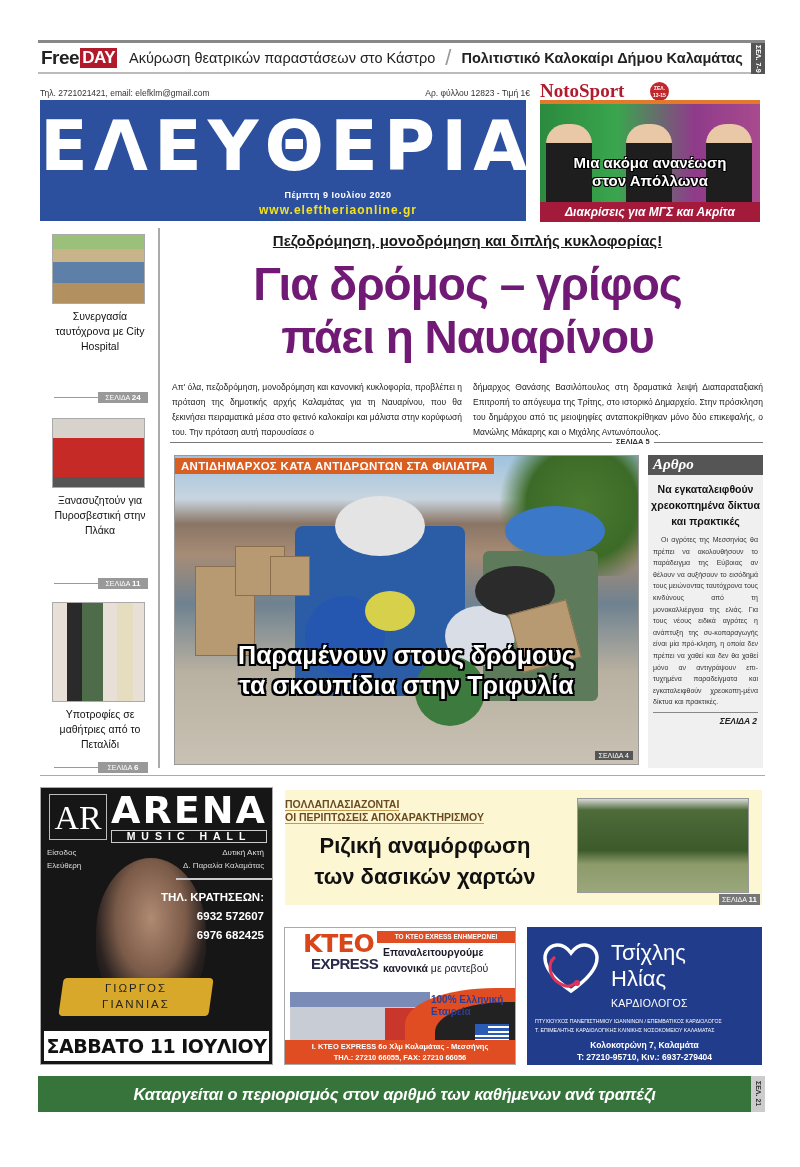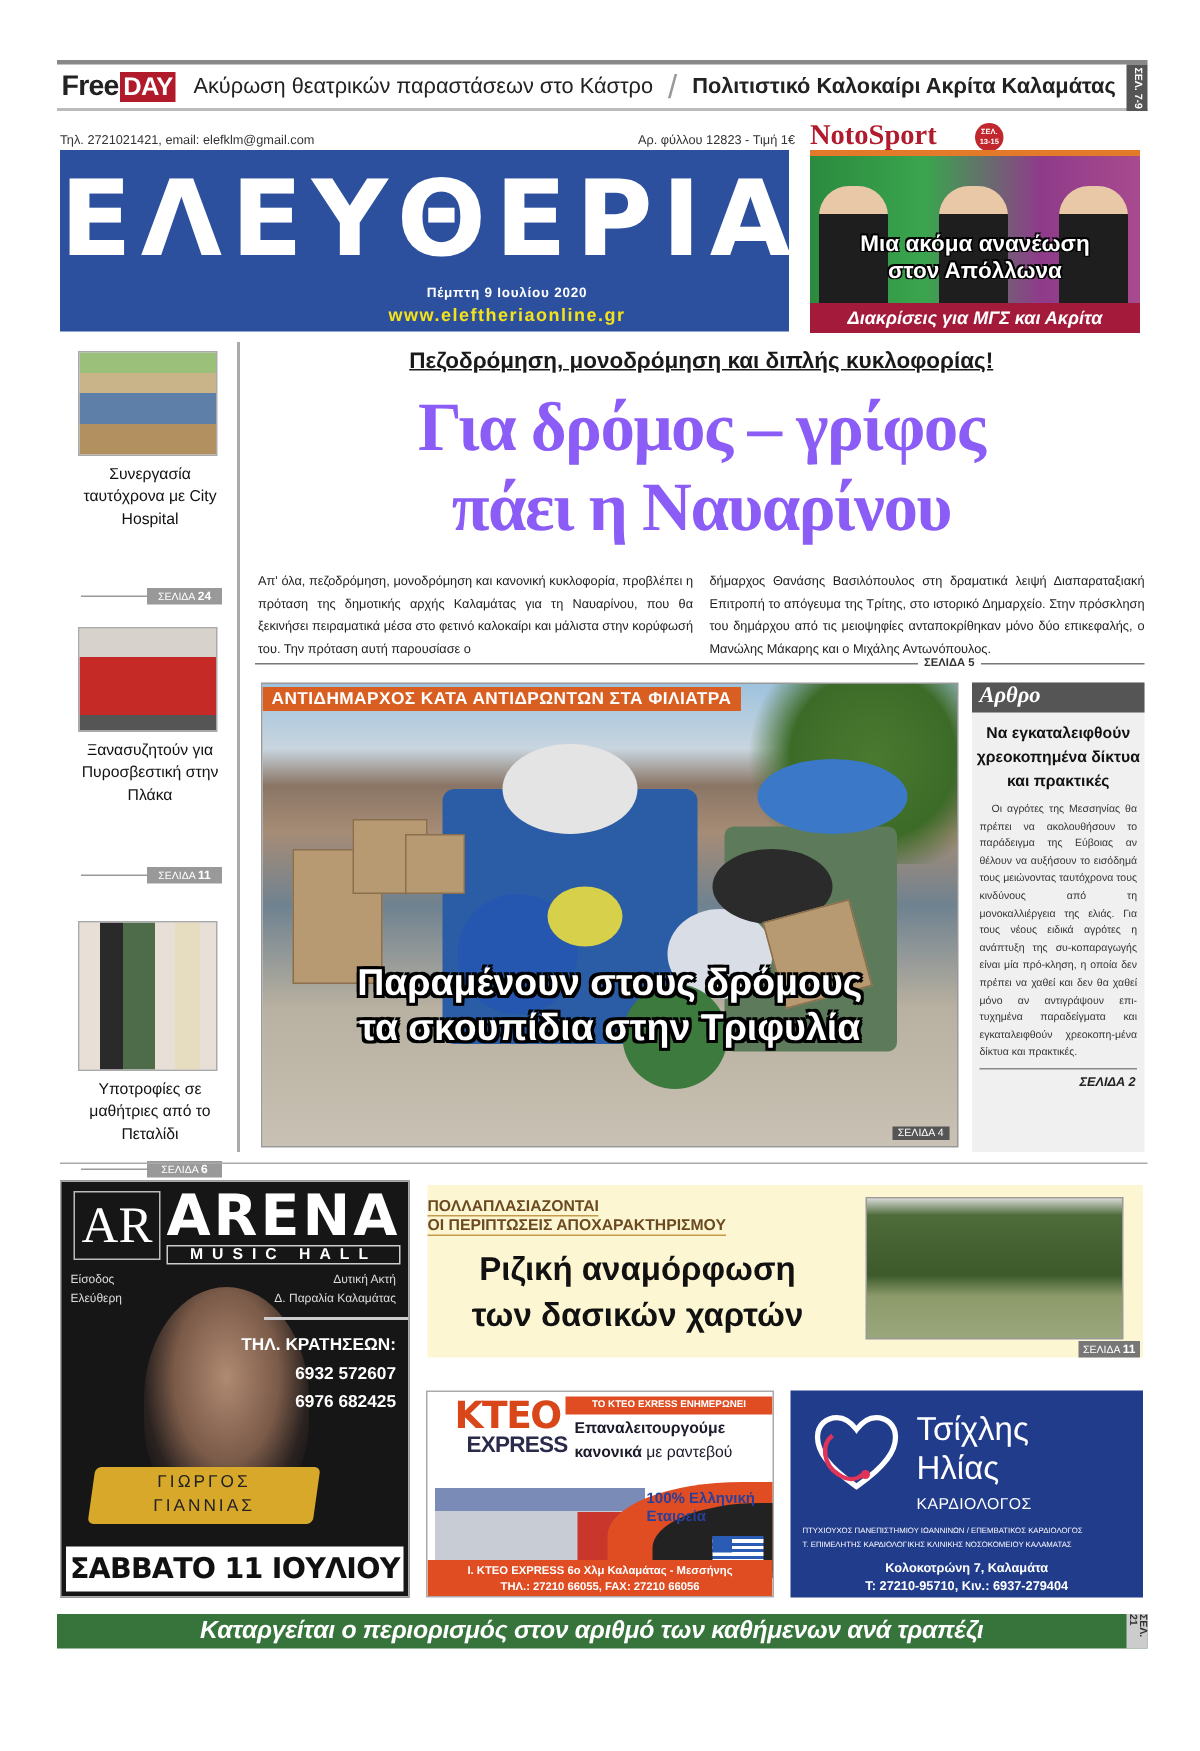--- a/index.html
+++ b/index.html
@@ -39,21 +39,21 @@
   .leftcol { left: 40px; top: 228px; width: 120px; height: 540px; border-right: 2px solid #aaa; }
   .side-item { position: absolute; left: 12px; width: 96px; }
   .side-item .img { width: 93px; height: 70px; border: 1px solid #aaa; }
   .side-item .title { text-align: center; font-size: 10.5px; line-height: 15px; margin-top: 5px; color: #111; }
   .side-item .page { position: absolute; right: 0; width: 50px; height: 11px; background: #999; color: #fff; font-size: 7px; text-align: center; line-height: 11px; }
   .side-item .page b { font-size: 8px; }
   .side-item .line { position: absolute; left: 2px; width: 50px; height: 1px; background: #999; }
 
   
   .kicker { left: 170px; top: 232px; width: 595px; text-align: center; font-weight: bold; font-size: 15px; color: #1a1a1a; text-decoration: underline; }
-  .headline { left: 170px; top: 258px; width: 595px; text-align: center; font-family: Liberation Serif, serif; font-weight: bold; font-size: 46px; line-height: 53px; color: #8b5cf6; letter-spacing: -1px; }
+  .headline { left: 170px; top: 258px; width: 595px; text-align: center; font-family: Liberation Sans, sans-serif; font-weight: bold; font-size: 46px; line-height: 53px; color: #701a75; letter-spacing: -1px; }
   .body-col { top: 380px; width: 290px; font-size: 8.5px; line-height: 15px; text-align: justify; color: #222; }
   .body-rule { left: 170px; top: 442px; width: 593px; height: 1px; background: #777; }
   .selida5 { left: 612px; top: 437px; background: #fff; padding: 0 4px; font-size: 7.5px; font-weight: bold; color: #333; }
 
   
   .photo-story { left: 174px; top: 455px; width: 465px; height: 310px; background: linear-gradient(180deg, #9fc3de 0%, #c8d5df 14%, #8a7565 22%, #a68c76 32%, #6f8290 48%, #b8b0a0 70%, #c9c2b4 100%); overflow: hidden; border: 1px solid #999; }
   .photo-story .tag { position: absolute; left: 0; top: 2px; background: #d95e21; color: #fff; font-weight: bold; font-size: 11.5px; padding: 2px 6px; letter-spacing: 0.3px; }
   .bin1 { position: absolute; left: 120px; top: 70px; width: 170px; height: 170px; background: #2a5da5; border-radius: 8px; }
   .bin2 { position: absolute; left: 308px; top: 95px; width: 115px; height: 150px; background: #5d7a5a; border-radius: 6px; }
   .bag { position: absolute; border-radius: 50%; }
@@ -115,35 +115,35 @@
   
   .cardio { left: 527px; top: 927px; width: 235px; height: 138px; background: #223c8c; color: #fff; }
   .cardio .heart { position: absolute; left: 14px; top: 14px; width: 60px; height: 56px; }
   .cardio .n1 { position: absolute; left: 84px; top: 14px; font-size: 22px; line-height: 24px; }
   .cardio .n2 { position: absolute; left: 84px; top: 40px; font-size: 22px; line-height: 24px; }
   .cardio .title { position: absolute; left: 84px; top: 70px; font-size: 10.5px; letter-spacing: 0.3px; }
   .cardio .cred { position: absolute; left: 8px; top: 90px; width: 222px; font-size: 5.2px; line-height: 9px; text-align: left; }
   .cardio .addr { position: absolute; left: 0; width: 100%; top: 112px; text-align: center; font-size: 8.5px; font-weight: bold; line-height: 12px; }
 
   
-  .greenbar { left: 38px; top: 1076px; width: 727px; height: 23px; background: #36743b; display: flex; align-items: center; }
+  .greenbar { left: 38px; top: 1076px; width: 727px; height: 36px; background: #36743b; display: flex; align-items: center; }
   .greenbar .txt { flex: 1; text-align: center; color: #fff; font-style: italic; font-weight: bold; font-size: 16.5px; letter-spacing: -0.2px; }
   .greenbar .sel { width: 14px; height: 100%; background: #ccc; color: #333; font-size: 7px; font-weight: bold; writing-mode: vertical-rl; display: flex; align-items: center; justify-content: center; }
 </style>
 </head>
 <body>
 
 <div class="abs topbar">
   <div class="freeday">
     <span class="f1">Free</span>
       <span class="f2">DAY</span>
   </div>
   <span class="t1">Ακύρωση θεατρικών παραστάσεων στο Κάστρο</span>
   <span class="slash">/</span>
-  <span class="t2">Πολιτιστικό Καλοκαίρι Ακρίτα Καλαμάτας</span>
+  <span class="t2">Πολιτιστικό Καλοκαίρι Δήμου Καλαμάτας</span>
   <div class="sel">ΣΕΛ. 7-9</div>
 </div>
 
 <div class="abs meta-left">Τηλ. 2721021421, email: elefklm@gmail.com</div>
 <div class="abs meta-right">Αρ. φύλλου 12823  - Τιμή 1€</div>
 
 <div class="abs masthead">
   <div class="logo">ΕΛΕΥΘΕΡΙΑ</div>
   <div class="date">Πέμπτη 9 Ιουλίου 2020</div>
   <div class="url">www.eleftheriaonline.gr</div>
@@ -171,21 +171,21 @@
     <div class="title">Συνεργασία ταυτόχρονα με City Hospital</div>
     <div class="line" style="top:163px;"></div>
     <div class="page" style="top:158px;"><span>ΣΕΛΙΔΑ</span> <b>24</b></div>
   </div>
   <div class="side-item" style="top:190px; height:170px;">
     <div class="img" style="background: linear-gradient(180deg,#d7d2cc 0 28%,#c62a26 28% 85%,#555 85% 100%);"></div>
     <div class="title">Ξανασυζητούν για Πυροσβεστική στην Πλάκα</div>
     <div class="line" style="top:165px;"></div>
     <div class="page" style="top:160px;"><span>ΣΕΛΙΔΑ</span> <b>11</b></div>
   </div>
-  <div class="side-item" style="top:386px; height:170px;">
+  <div class="side-item" style="top:374px; height:170px;">
     <div class="img" style="height:100px; background: linear-gradient(90deg,#e8e0d6 0 15%,#2a2a2a 15% 32%,#4f6c4a 32% 55%,#e8e0d6 55% 70%,#e6dcc0 70% 88%,#e8e0d6 88%);"></div>
     <div class="title">Υποτροφίες σε μαθήτριες από το Πεταλίδι</div>
     <div class="line" style="top:165px;"></div>
     <div class="page" style="top:160px;"><span>ΣΕΛΙΔΑ</span> <b>6</b></div>
   </div>
 </div>
 
 <div class="abs kicker">Πεζοδρόμηση, μονοδρόμηση και διπλής κυκλοφορίας!</div>
 <div class="abs headline">
   <div>Για δρόμος – γρίφος</div>

